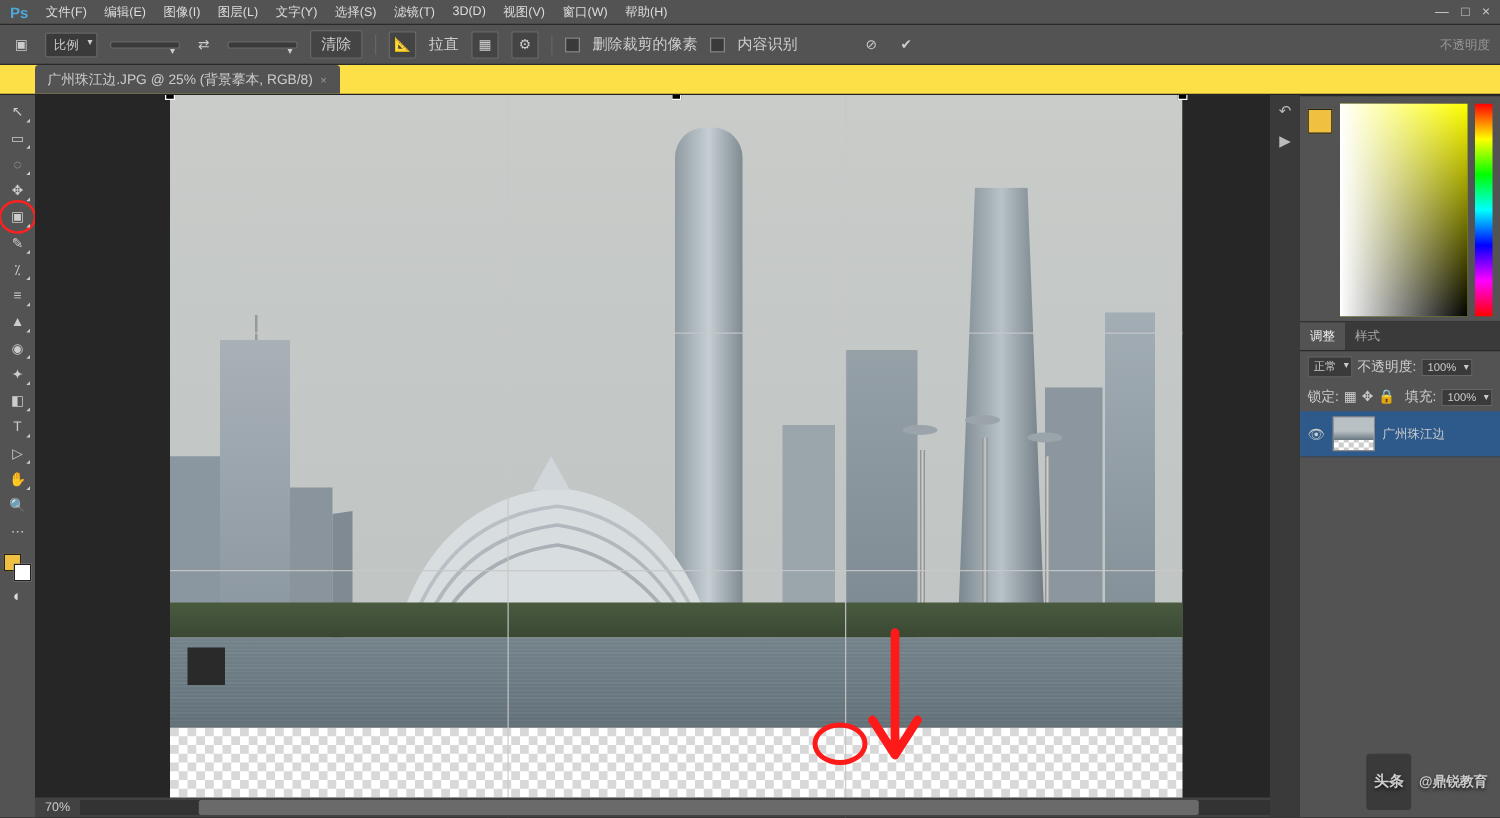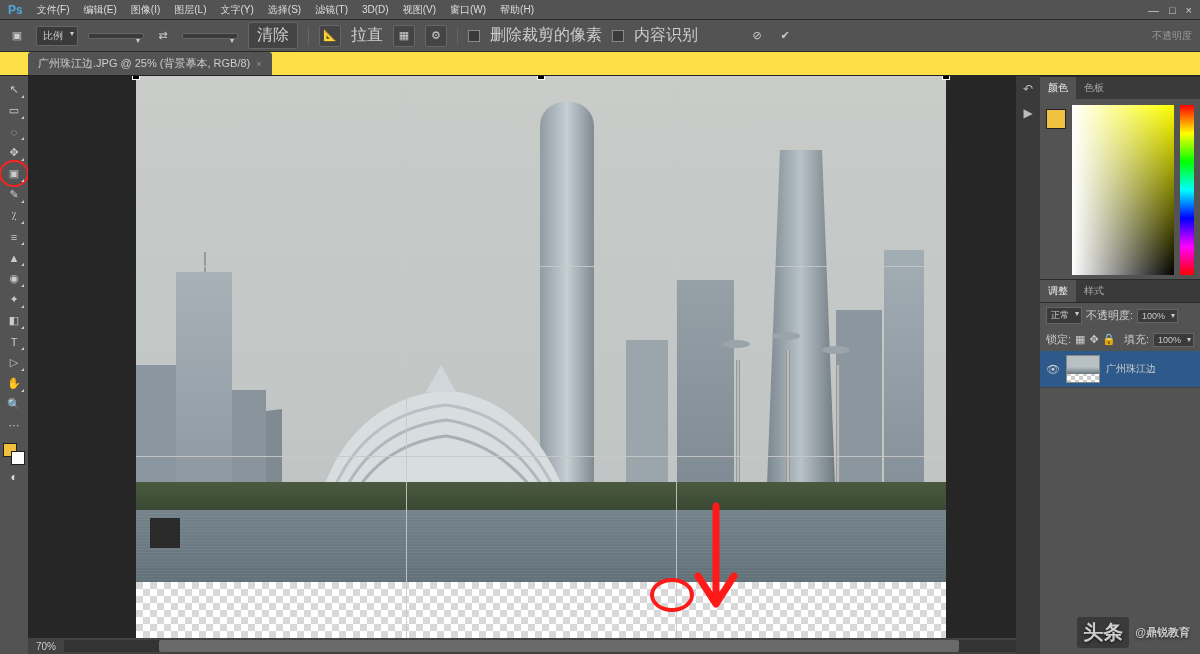--- a/index.html
+++ b/index.html
@@ -7,21 +7,21 @@
 .app{display:flex;flex-direction:column;width:100%;height:100%}
 .menubar{height:20px;background:#535353;display:flex;align-items:center;padding:0 8px;gap:14px;border-bottom:1px solid #2a2a2a}
 .menubar .logo{color:#4fa8d8;font-weight:bold;font-size:12px}
 .menubar .item{font-size:10px;color:#ddd;cursor:default}
 .win-ctrl{margin-left:auto;display:flex;gap:10px;font-size:10px}
 .optbar{height:32px;background:#535353;display:flex;align-items:center;padding:0 8px;gap:10px;border-bottom:1px solid #2a2a2a}
 .optbar .dd{background:#3a3a3a;border:1px solid #666;padding:2px 14px 2px 6px;font-size:10px;position:relative;border-radius:2px}
 .optbar .dd::after{content:"▾";position:absolute;right:3px;top:2px;font-size:8px}
 .optbar .ico{width:18px;height:18px;display:flex;align-items:center;justify-content:center;font-size:11px;color:#ccc}
 .optbar .chk{width:12px;height:12px;border:1px solid #888;background:#3a3a3a}
-.optbar .txt{font-size:16px;color:#ccc}
+.optbar .txt{font-size:12px;color:#ccc}
 .optbar .sep{width:1px;height:16px;background:#666}
 .optbar .btn-ico{width:22px;height:22px;border:1px solid #666;background:#444;border-radius:2px;display:flex;align-items:center;justify-content:center}
 .optbar .search{margin-left:auto;font-size:10px;color:#999}
 .tabbar{height:24px;background:#fde047;display:flex;align-items:flex-start;padding:0 0 0 28px;border-bottom:1px solid #222}
 .tab{background:#535353;padding:4px 10px;font-size:10px;border-radius:3px 3px 0 0;display:flex;align-items:center;gap:6px}
 .tab .x{font-size:9px;color:#999}
 .main{flex:1;display:flex;background:#262626;overflow:hidden}
 .tools{width:28px;background:#535353;display:flex;flex-direction:column;align-items:center;padding-top:4px;gap:2px}
 .tool{width:22px;height:19px;display:flex;align-items:center;justify-content:center;font-size:12px;color:#ddd;border-radius:2px;position:relative}
 .tool.circled{outline:2px solid #ff2020;outline-offset:2px;border-radius:50%}
@@ -84,21 +84,21 @@
 .laypanel .opts{display:flex;align-items:center;padding:4px 6px;gap:4px;font-size:10px}
 .laypanel .opts .dd{background:#3a3a3a;border:1px solid #666;padding:1px 12px 1px 4px;font-size:9px;position:relative}
 .laypanel .opts .dd::after{content:"▾";position:absolute;right:2px;font-size:8px}
 .layer{display:flex;align-items:center;padding:4px 6px;gap:6px;background:#5a5a5a;border-bottom:1px solid #444}
 .layer .eye{font-size:11px}
 .layer .thumb{width:34px;height:28px;border:1px solid #888;background:repeating-conic-gradient(#fff 0 25%,#ccc 0 50%) 0 0/8px 8px;position:relative}
 .layer .thumb.img::before{content:"";position:absolute;inset:0 0 8px 0;background:linear-gradient(180deg,#b8c0c4 60%,#6a7880 100%)}
 .layer .name{font-size:10px}
 .layer.active{background:#2d5a8a}
 .watermark{position:absolute;right:10px;bottom:6px;display:flex;align-items:center;gap:6px;color:#fff;font-size:22px;font-weight:bold;text-shadow:0 1px 3px rgba(0,0,0,.7);z-index:50}
-.watermark .t{font-size:20px;background:rgba(0,0,0,.3);padding:2px 6px;border-radius:3px}
+.watermark .t{font-size:12px;background:rgba(0,0,0,.3);padding:14px 6px;border-radius:3px}
 </style>
 </head>
 <body>
 
 <div class="app">
  <div class="menubar">
   <span class="logo">Ps</span>
   <span class="item">文件(F)</span>
   <span class="item">编辑(E)</span>
   <span class="item">图像(I)</span>
@@ -283,24 +283,20 @@
    </div>
   </div>
 
   <div class="right">
    <div class="pstrip">
     <span class="pi">↶</span>
     <span class="pi">▶</span>
    </div>
    <div class="panels">
     <div class="panel">
-     <div class="ptabs">
-      <div class="ptab active">颜色</div>
-      <div class="ptab">色板</div>
-     </div>
      <div class="colorpanel">
       <div class="sw"></div>
       <div class="colorfield"></div>
       <div class="hue"></div>
      </div>
     </div>
     <div class="panel">
      <div class="ptabs">
       <div class="ptab active">调整</div>
       <div class="ptab">样式</div>

